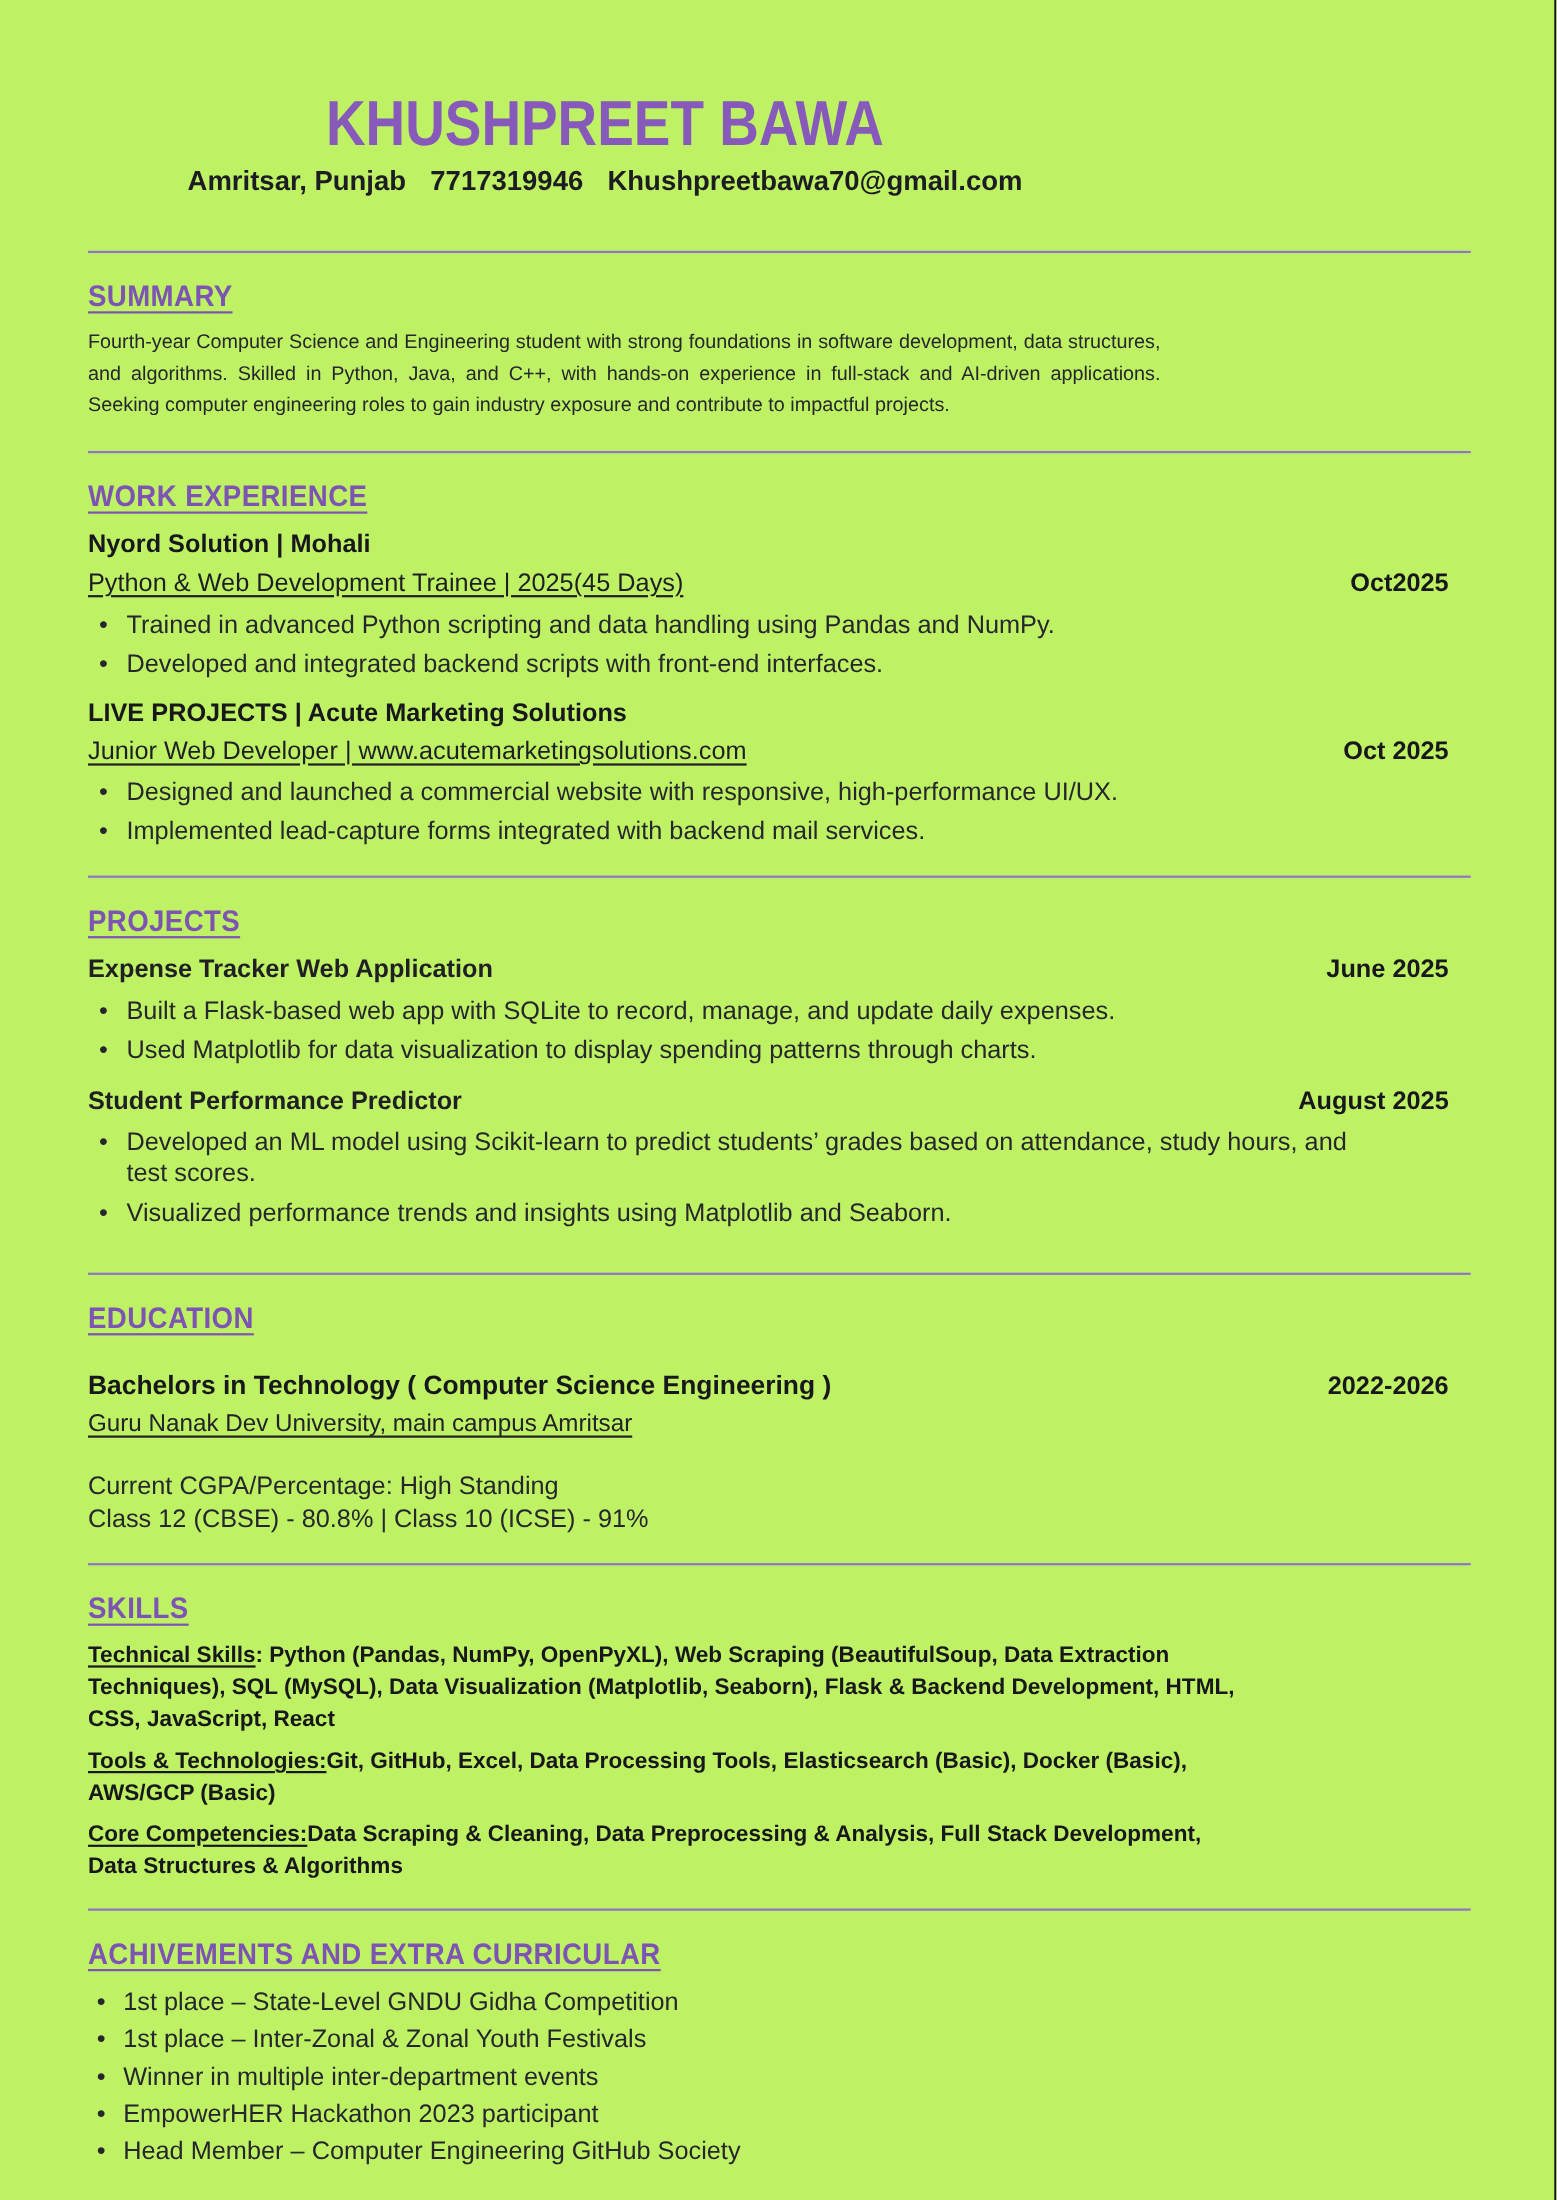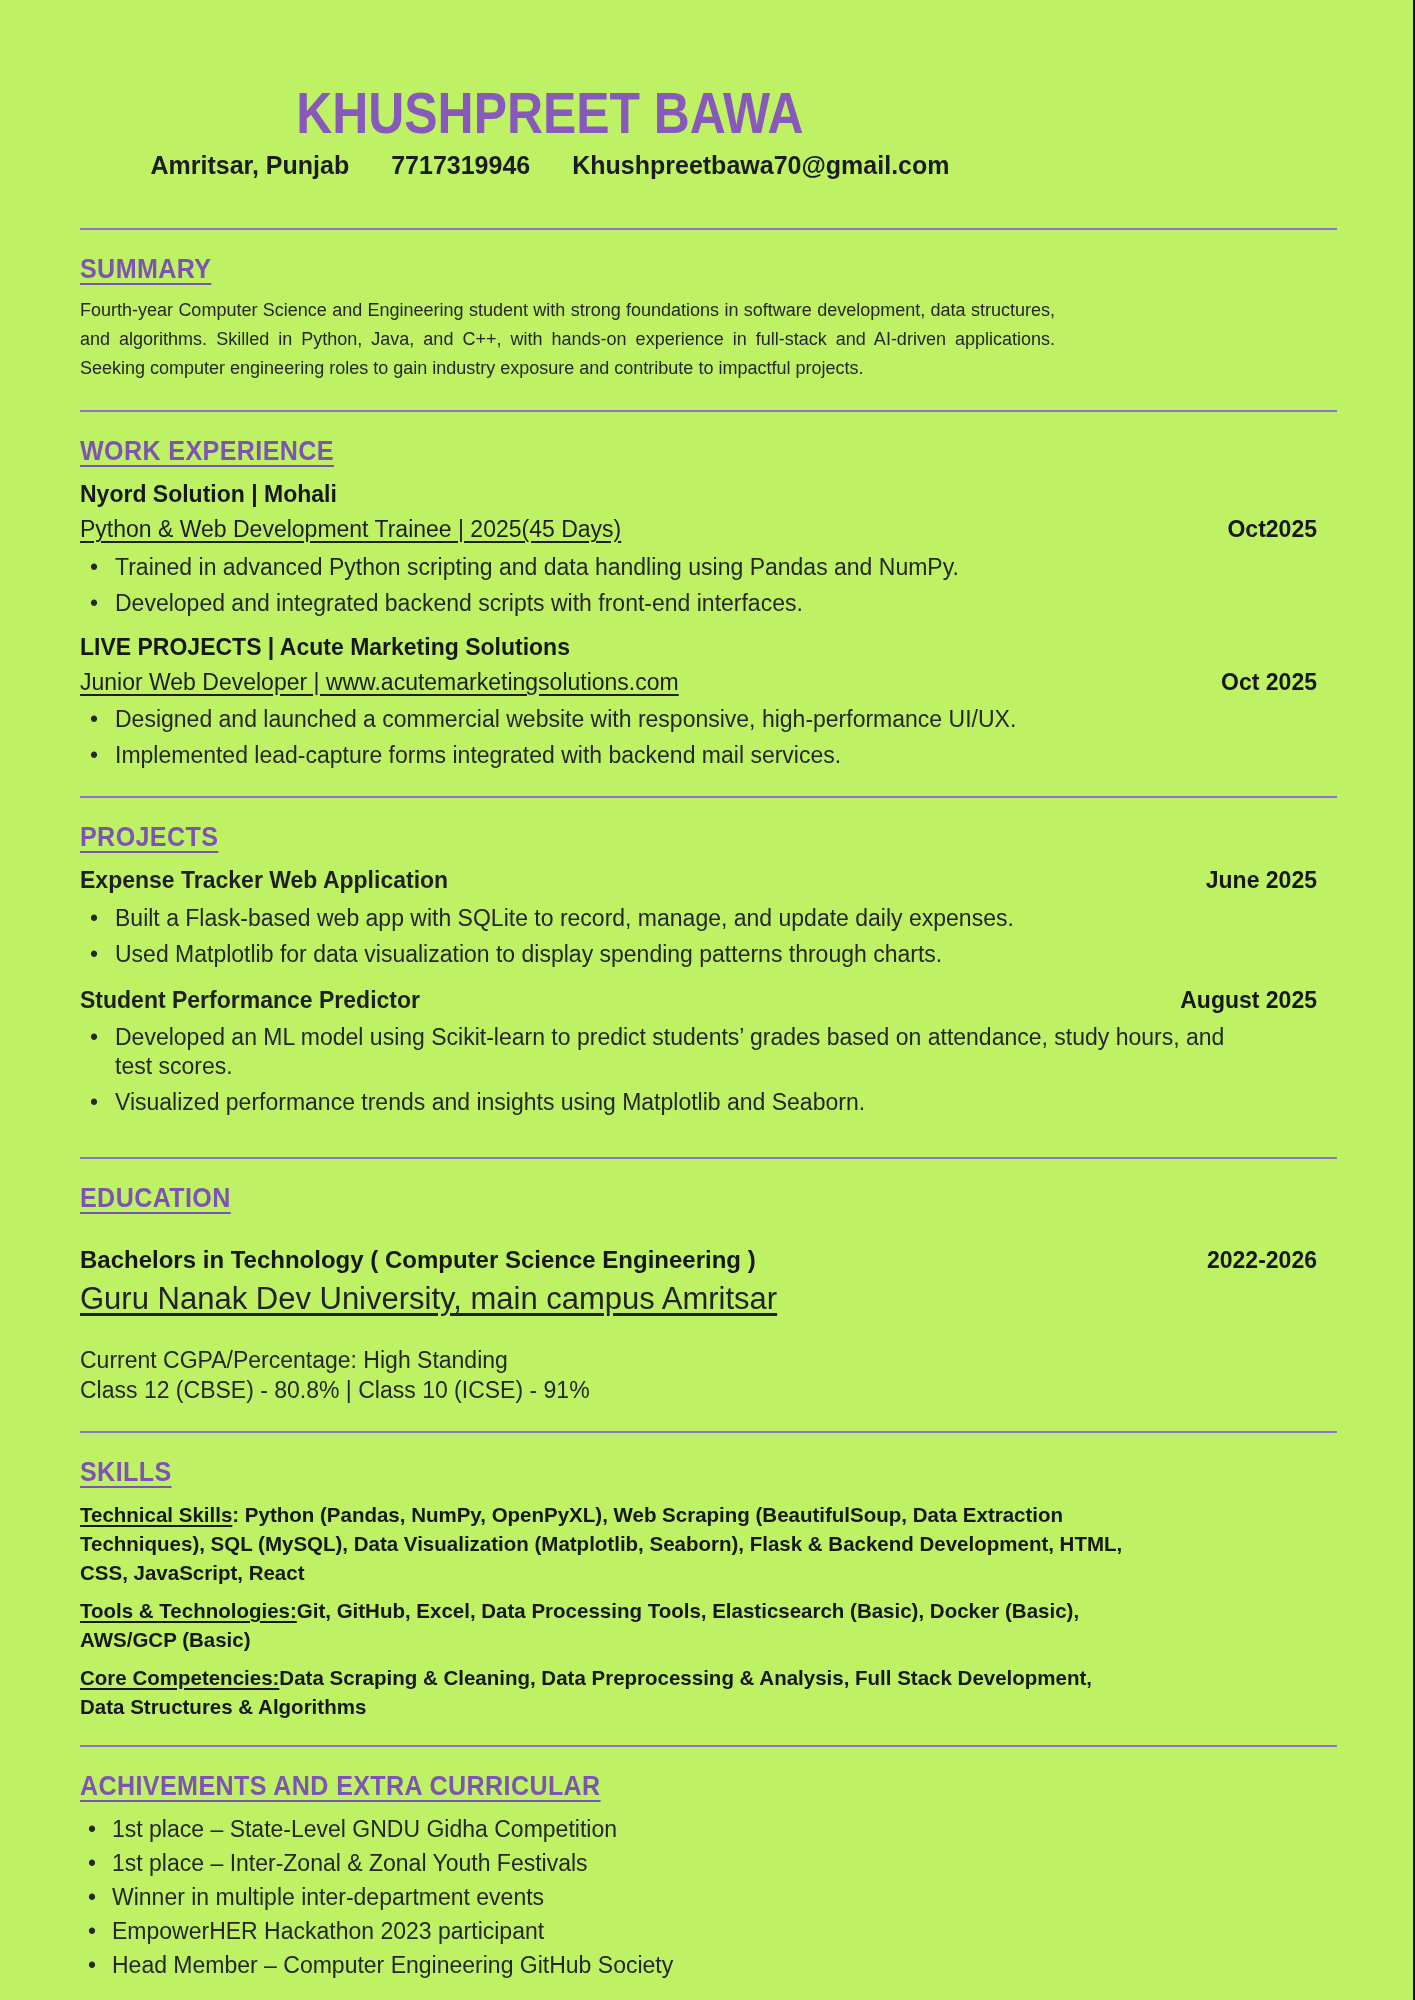--- a/index.html
+++ b/index.html
@@ -28,21 +28,21 @@
     color: #8659bb;
     letter-spacing: 0px;
     transform: scaleX(0.86);
     transform-origin: center;
     line-height: 1.08;
     white-space: nowrap;
   }
   .contact {
     display: flex;
     justify-content: center;
-    gap: 42px;
+    gap: 22px;
     font-size: 25px;
     font-weight: bold;
     color: #1c1c22;
     margin-top: 6px;
     white-space: nowrap;
   }
   
   .rule {
     border: none;
     border-top: 2px solid #9273cb;
@@ -128,21 +128,21 @@
   .edu-degree-row {
     display: flex;
     justify-content: space-between;
     align-items: baseline;
     width: 1237px;
     margin-top: 34px;
     font-size: 24px;
   }
   .edu-degree { font-weight: bold; color: #17171c; }
   .edu-univ {
-    font-size: 31px;
+    font-size: 22px;
     margin-top: 7px;
     text-decoration: underline;
     text-underline-offset: 4px;
     color: #222228;
   }
   .edu-line { font-size: 23px; margin-top: 0; color: #26262c; line-height: 30px; }
   .edu-block { margin-top: 28px; }
   
   .skill-p {
     width: 1045px;

